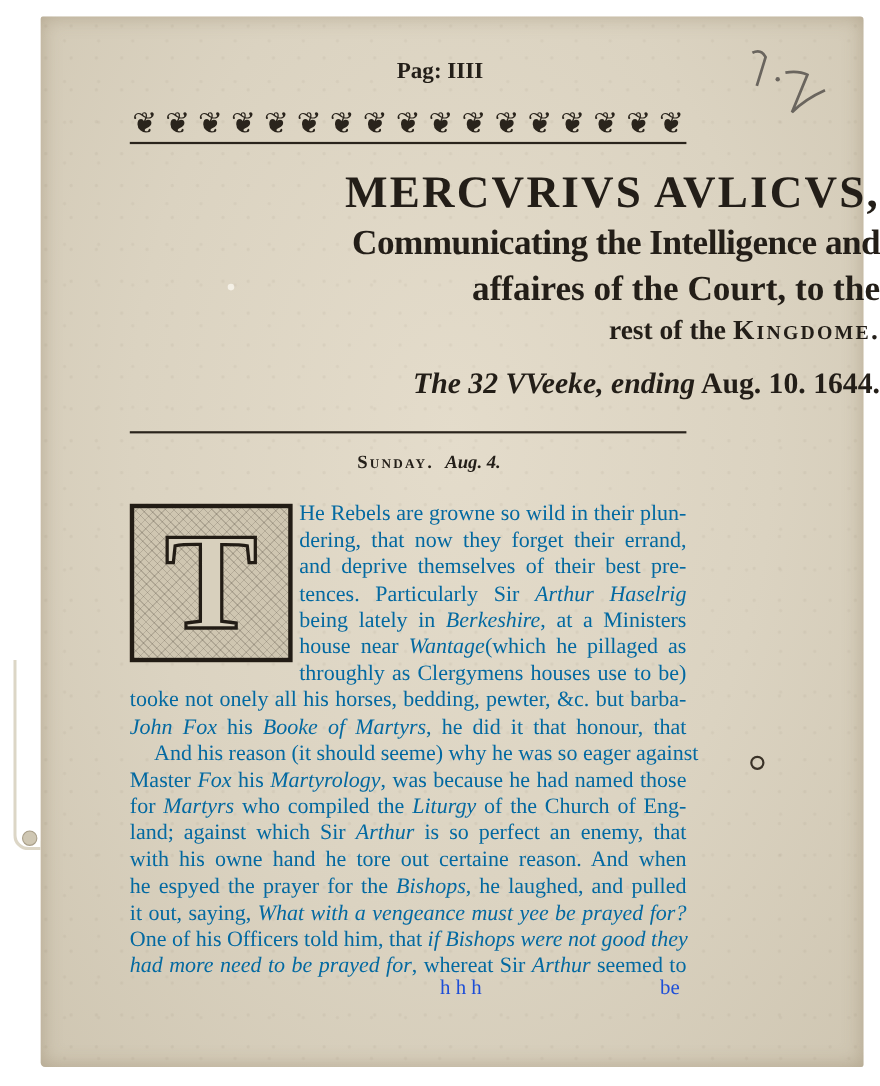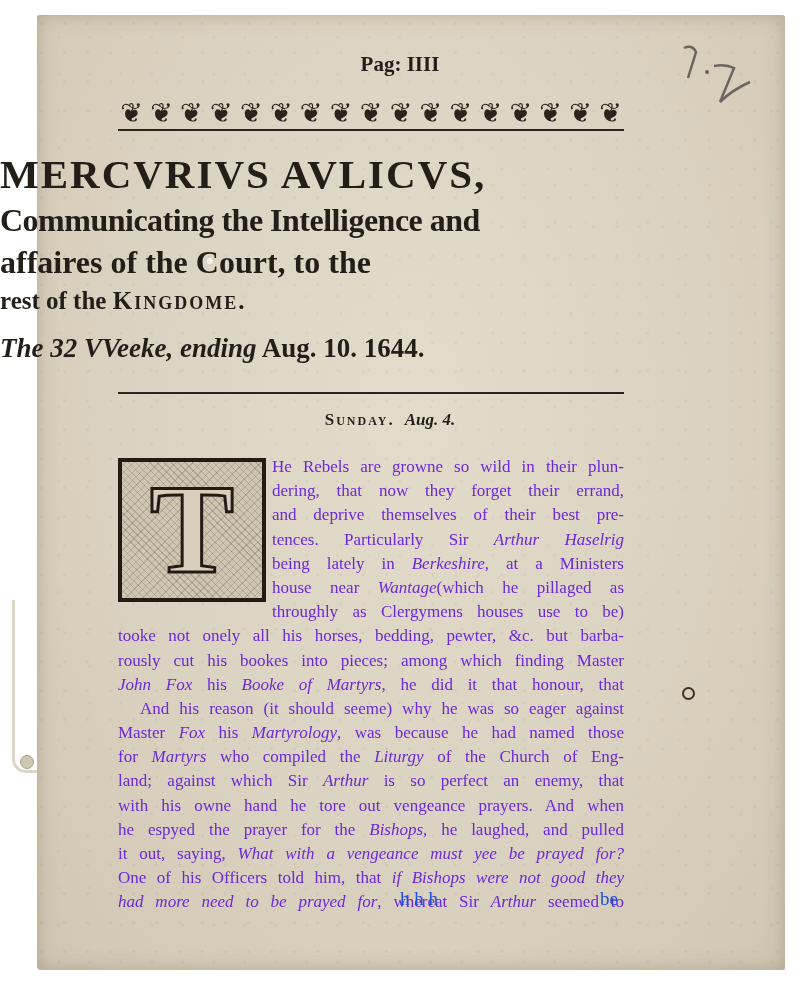--- a/index.html
+++ b/index.html
@@ -36,21 +36,21 @@
     font-family: "Liberation Serif", serif; font-size: 21px; font-weight: bold;
   }
   .ornament-row {
     position: absolute; left: 118px; top: 92px; width: 506px; height: 36px;
     display: flex; justify-content: space-between; align-items: flex-end;
     font-size: 27px; line-height: 30px; color: #2a241c;
   }
   .ornament-row span { display: inline-block; width: 27px; text-align: center; }
   .rule { position: absolute; left: 118px; width: 506px; height: 2px; background: #2a241c; }
   .masthead {
-    position: absolute; left: 0; width: 800px; text-align: left;
+    position: absolute; left: 0; width: 800px; text-align: right;
     font-family: "Liberation Serif", serif;
   }
   .title1 { top: 150px; font-size: 41px; letter-spacing: 2px; font-weight: bold; }
   .title2 { top: 202px; font-size: 32px; font-weight: bold; letter-spacing: -0.5px; }
   .title3 { top: 244px; font-size: 32px; font-weight: bold; }
   .title4 { top: 287px; font-size: 25px; font-weight: bold; }
   .title4 .sc { font-variant: small-caps; letter-spacing: 2px; }
   .date-line { top: 333px; font-size: 27px; font-weight: bold; }
   .date-line i { font-style: italic; }
   .day-head {
@@ -67,22 +67,22 @@
       repeating-linear-gradient(-45deg, rgba(40,32,24,0.15) 0 1px, transparent 1px 6px),
       #cfc6b1;
     display: flex; align-items: center; justify-content: center;
   }
   .dropcap-letter {
     font-family: "Liberation Serif", serif; font-size: 126px; line-height: 1; font-weight: bold;
     color: #d8d0bd; -webkit-text-stroke: 3px #221c15;
   }
   .body-text {
     position: absolute; left: 118px; top: 455px; width: 506px;
-    font-family: "Liberation Serif", serif; font-size: 17px; line-height: 24.2px;
-    color: #6d28d9;
+    font-family: "Liberation Serif", serif; font-size: 20px; line-height: 24.2px;
+    color: #0369a1;
   }
   .line { display: block; white-space: nowrap; text-align: justify; text-align-last: justify; height: 24.2px; }
   .line.indent-cap { margin-left: 154px; }
   .line.para { text-indent: 22px; }
   .line i { font-style: italic; }
   .sig {
     position: absolute; top: 888px; font-family: "Liberation Serif", serif; font-size: 19px; color: #1d4ed8;
   }
   .pencil {
     position: absolute; left: 680px; top: 38px; width: 80px; height: 70px;
@@ -151,27 +151,26 @@
 
 <div class="body-text" id="body">
     <span class="line indent-cap"><span>He Rebels are growne so wild in their plun-</span></span>
     <span class="line indent-cap"><span>dering, that now they forget their errand,</span></span>
     <span class="line indent-cap"><span>and deprive themselves of their best pre-</span></span>
     <span class="line indent-cap"><span>tences. Particularly Sir </span><i>Arthur Haselrig</i></span>
     <span class="line indent-cap"><span>being lately in </span><i>Berkeshire</i><span>, at a Ministers</span></span>
     <span class="line indent-cap"><span>house near </span><i>Wantage</i><span>(which he pillaged as</span></span>
     <span class="line indent-cap"><span>throughly as Clergymens houses use to be)</span></span>
     <span class="line"><span>tooke not onely all his horses, bedding, pewter, &amp;c. but barba-</span></span>
-    <span class="line"><span>rously cut his bookes into pieces; among which finding Master</span></span>
     <span class="line"><i>John Fox</i><span> his </span><i>Booke of Martyrs</i><span>, he did it that honour, that</span></span>
     <span class="line para"><span>And his reason (it should seeme) why he was so eager against</span></span>
     <span class="line"><span>Master </span><i>Fox</i><span> his </span><i>Martyrology</i><span>, was because he had named those</span></span>
     <span class="line"><span>for </span><i>Martyrs</i><span> who compiled the </span><i>Liturgy</i><span> of the Church of Eng-</span></span>
     <span class="line"><span>land; against which Sir </span><i>Arthur</i><span> is so perfect an enemy, that</span></span>
-    <span class="line"><span>with his owne hand he tore out vengeance prayers.  And when</span></span>
+    <span class="line"><span>with his owne hand he tore out certaine reason.  And when</span></span>
     <span class="line"><span>he espyed the prayer for the </span><i>Bishops</i><span>, he laughed, and pulled</span></span>
     <span class="line"><span>it out, saying, </span><i>What with a vengeance must yee be prayed for?</i></span>
     <span class="line"><span>One of his Officers told him, that </span><i>if Bishops were not good they</i></span>
     <span class="line"><i>had more need to be prayed for</i><span>, whereat Sir </span><i>Arthur</i><span> seemed to</span></span>
   </div>
 
 <div class="sig" style="left:400px;">h h h</div>
 <div class="sig" style="left:600px;">be</div>
 
 </body></html>

